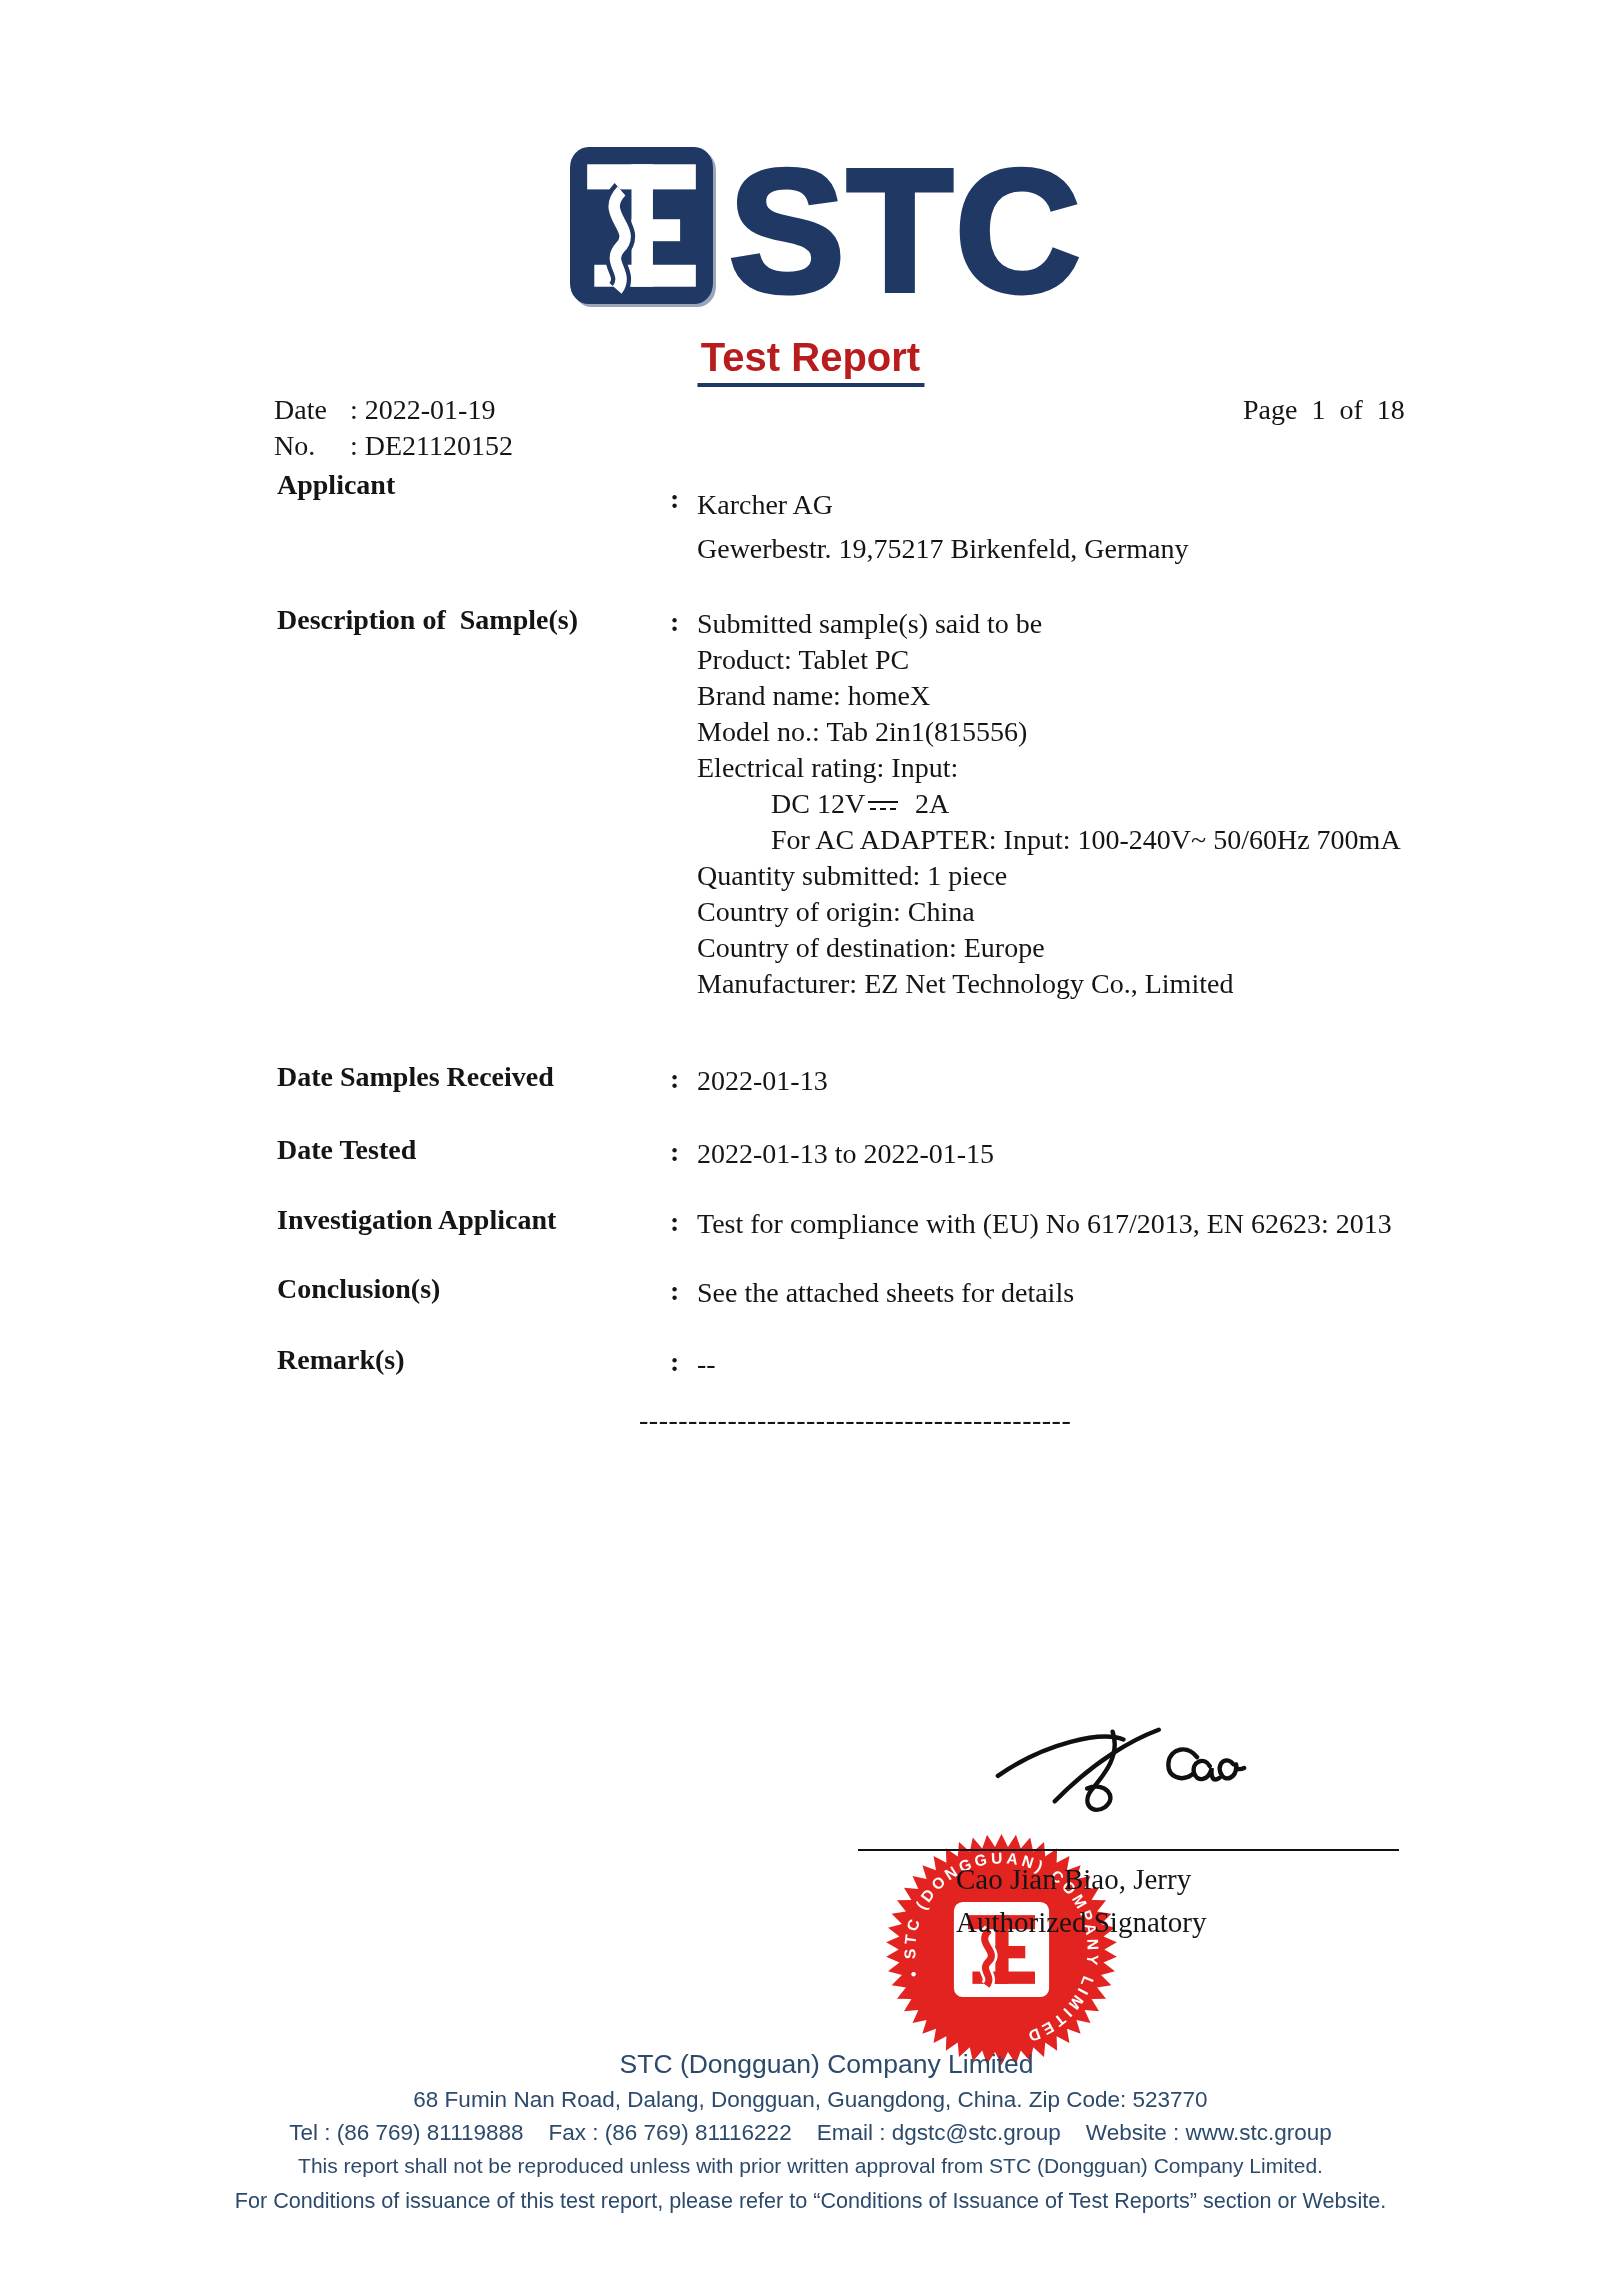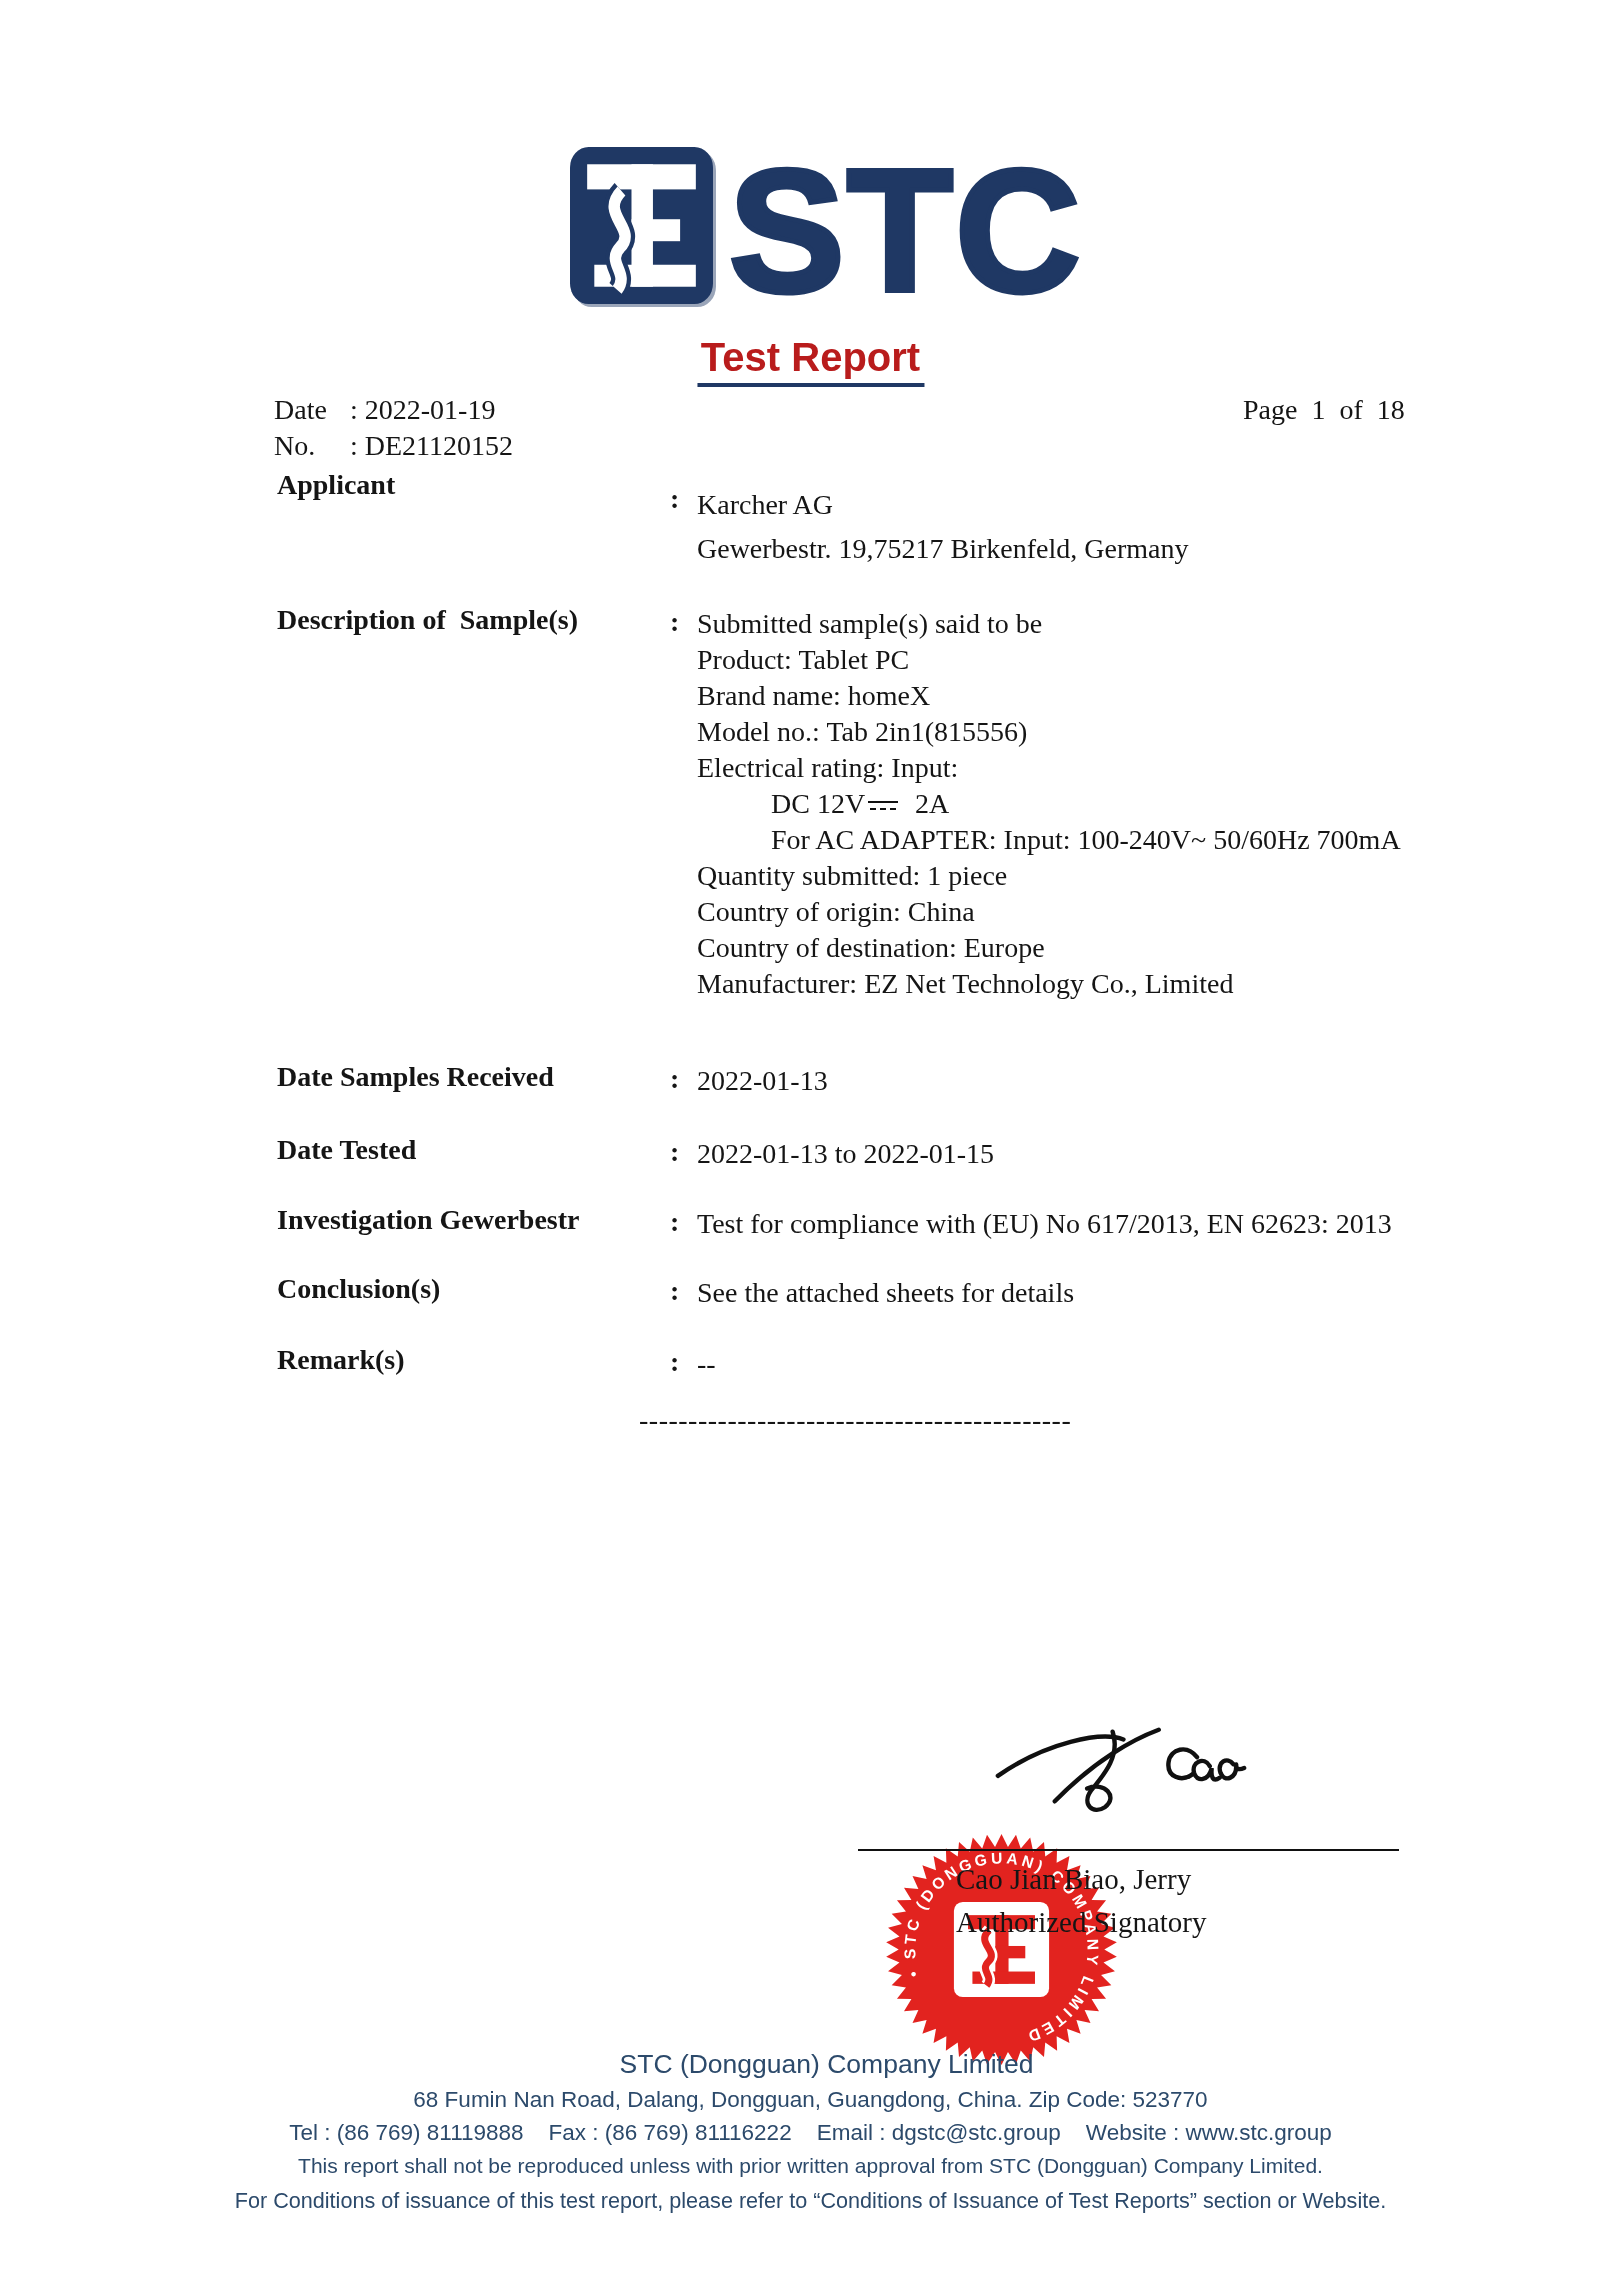--- a/index.html
+++ b/index.html
@@ -126,21 +126,21 @@
         </div>
       </div>
       <div class="section-row" style="top: 1134px;">
         <div class="section-label">Date Tested</div>
         <div class="section-colon" style="top: 2px;">:</div>
         <div class="section-values" style="line-height: 35px; padding-top: 2px;">
           <div class="vline">2022-01-13 to 2022-01-15</div>
         </div>
       </div>
       <div class="section-row" style="top: 1204px;">
-        <div class="section-label">Investigation Gewerbestr</div>
+        <div class="section-label">Investigation Applicant</div>
         <div class="section-colon" style="top: 2px;">:</div>
         <div class="section-values" style="line-height: 35px; padding-top: 2px;">
           <div class="vline">Test for compliance with (EU) No 617/2013, EN 62623: 2013</div>
         </div>
       </div>
       <div class="section-row" style="top: 1273px;">
         <div class="section-label">Conclusion(s)</div>
         <div class="section-colon" style="top: 2px;">:</div>
         <div class="section-values" style="line-height: 35px; padding-top: 2px;">
           <div class="vline">See the attached sheets for details</div>

